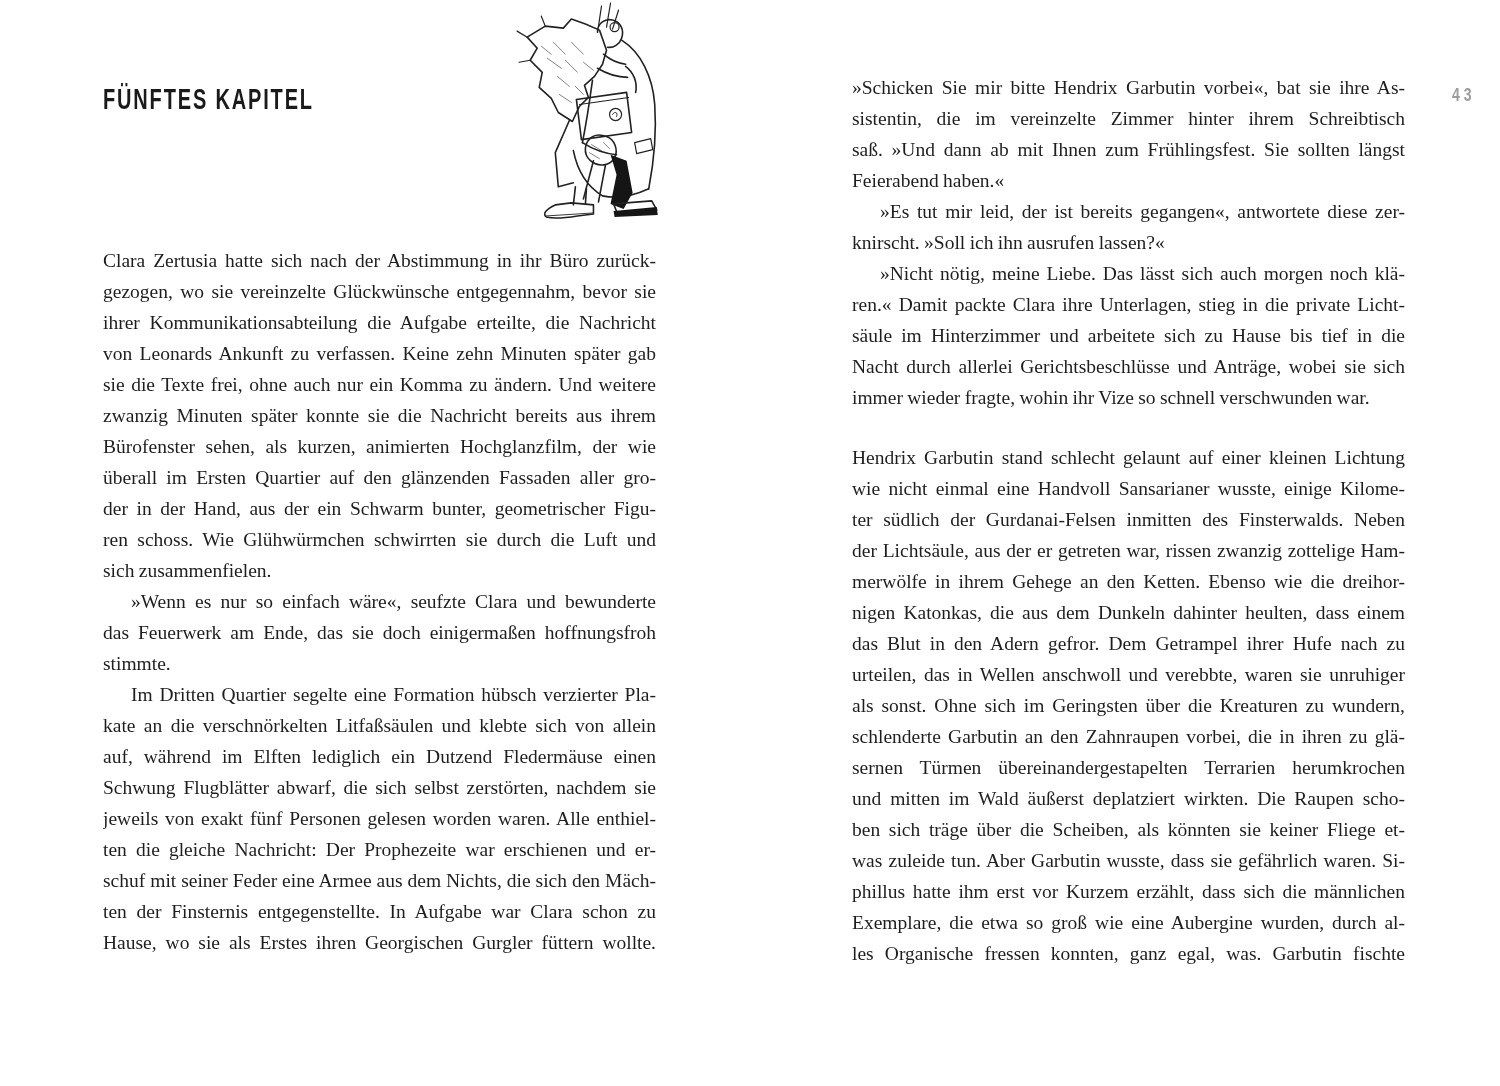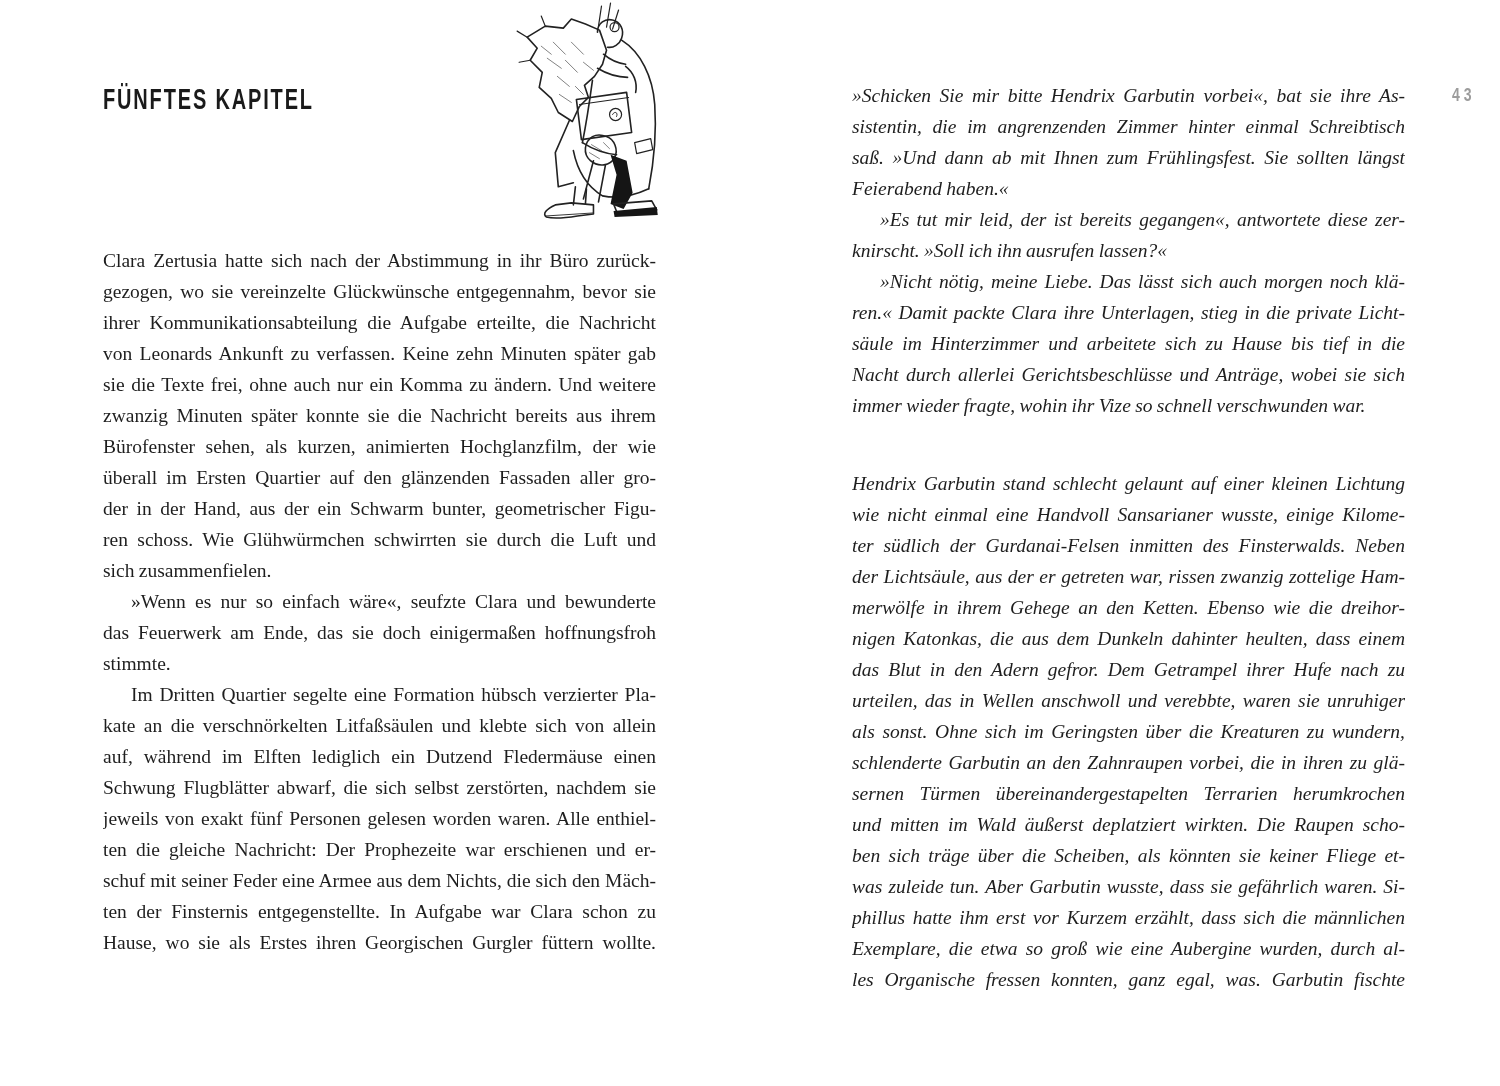--- a/index.html
+++ b/index.html
@@ -25,28 +25,28 @@
     transform:scaleX(.78) scaleY(1.05);transform-origin:left top;
     white-space:nowrap;
   }
   .text-col{
     position:absolute;width:553px;
     font-size:19.5px;line-height:31px;
     color:var(--text,#1e1e1e);
     word-spacing:-0.5px;
   }
   .left-col{left:103px;top:245px;}
-  .right-col{left:852px;top:80px;font-style:italic;}
+  .right-col{left:852px;top:72px;}
   .line{
     height:31px;overflow:hidden;
     text-align:justify;text-align-last:justify;
   }
   .line.end{text-align-last:left;}
   .line.indent{padding-left:28px;}
-  .line.gap{margin-top:47px;}
+  .line.gap{margin-top:29px;}
   .illustration{
     position:absolute;left:512px;top:2px;width:178px;height:226px;
   }
 </style>
 </head>
 <body>
 
 <div class="spread">
 
   <div>
@@ -127,21 +127,21 @@
         <div class="line">ten der Finsternis entgegenstellte. In Aufgabe war Clara schon zu</div>
         <div class="line">Hause, wo sie als Erstes ihren Georgischen Gurgler füttern wollte.</div>
       </div>
   </div>
 
   <div>
     <div class="page-number">43</div>
 
     <div class="text-col right-col">
         <div class="line">»Schicken Sie mir bitte Hendrix Garbutin vorbei«, bat sie ihre As-</div>
-        <div class="line">sistentin, die im angrenzenden Zimmer hinter einmal Schreibtisch</div>
+        <div class="line">sistentin, die im vereinzelte Zimmer hinter ihrem Schreibtisch</div>
         <div class="line">saß. »Und dann ab mit Ihnen zum Frühlingsfest. Sie sollten längst</div>
         <div class="line end">Feierabend haben.«</div>
         <div class="line indent">»Es tut mir leid, der ist bereits gegangen«, antwortete diese zer-</div>
         <div class="line end">knirscht. »Soll ich ihn ausrufen lassen?«</div>
         <div class="line indent">»Nicht nötig, meine Liebe. Das lässt sich auch morgen noch klä-</div>
         <div class="line">ren.« Damit packte Clara ihre Unterlagen, stieg in die private Licht-</div>
         <div class="line">säule im Hinterzimmer und arbeitete sich zu Hause bis tief in die</div>
         <div class="line">Nacht durch allerlei Gerichtsbeschlüsse und Anträge, wobei sie sich</div>
         <div class="line end">immer wieder fragte, wohin ihr Vize so schnell verschwunden war.</div>
         <div class="line gap">Hendrix Garbutin stand schlecht gelaunt auf einer kleinen Lichtung</div>

